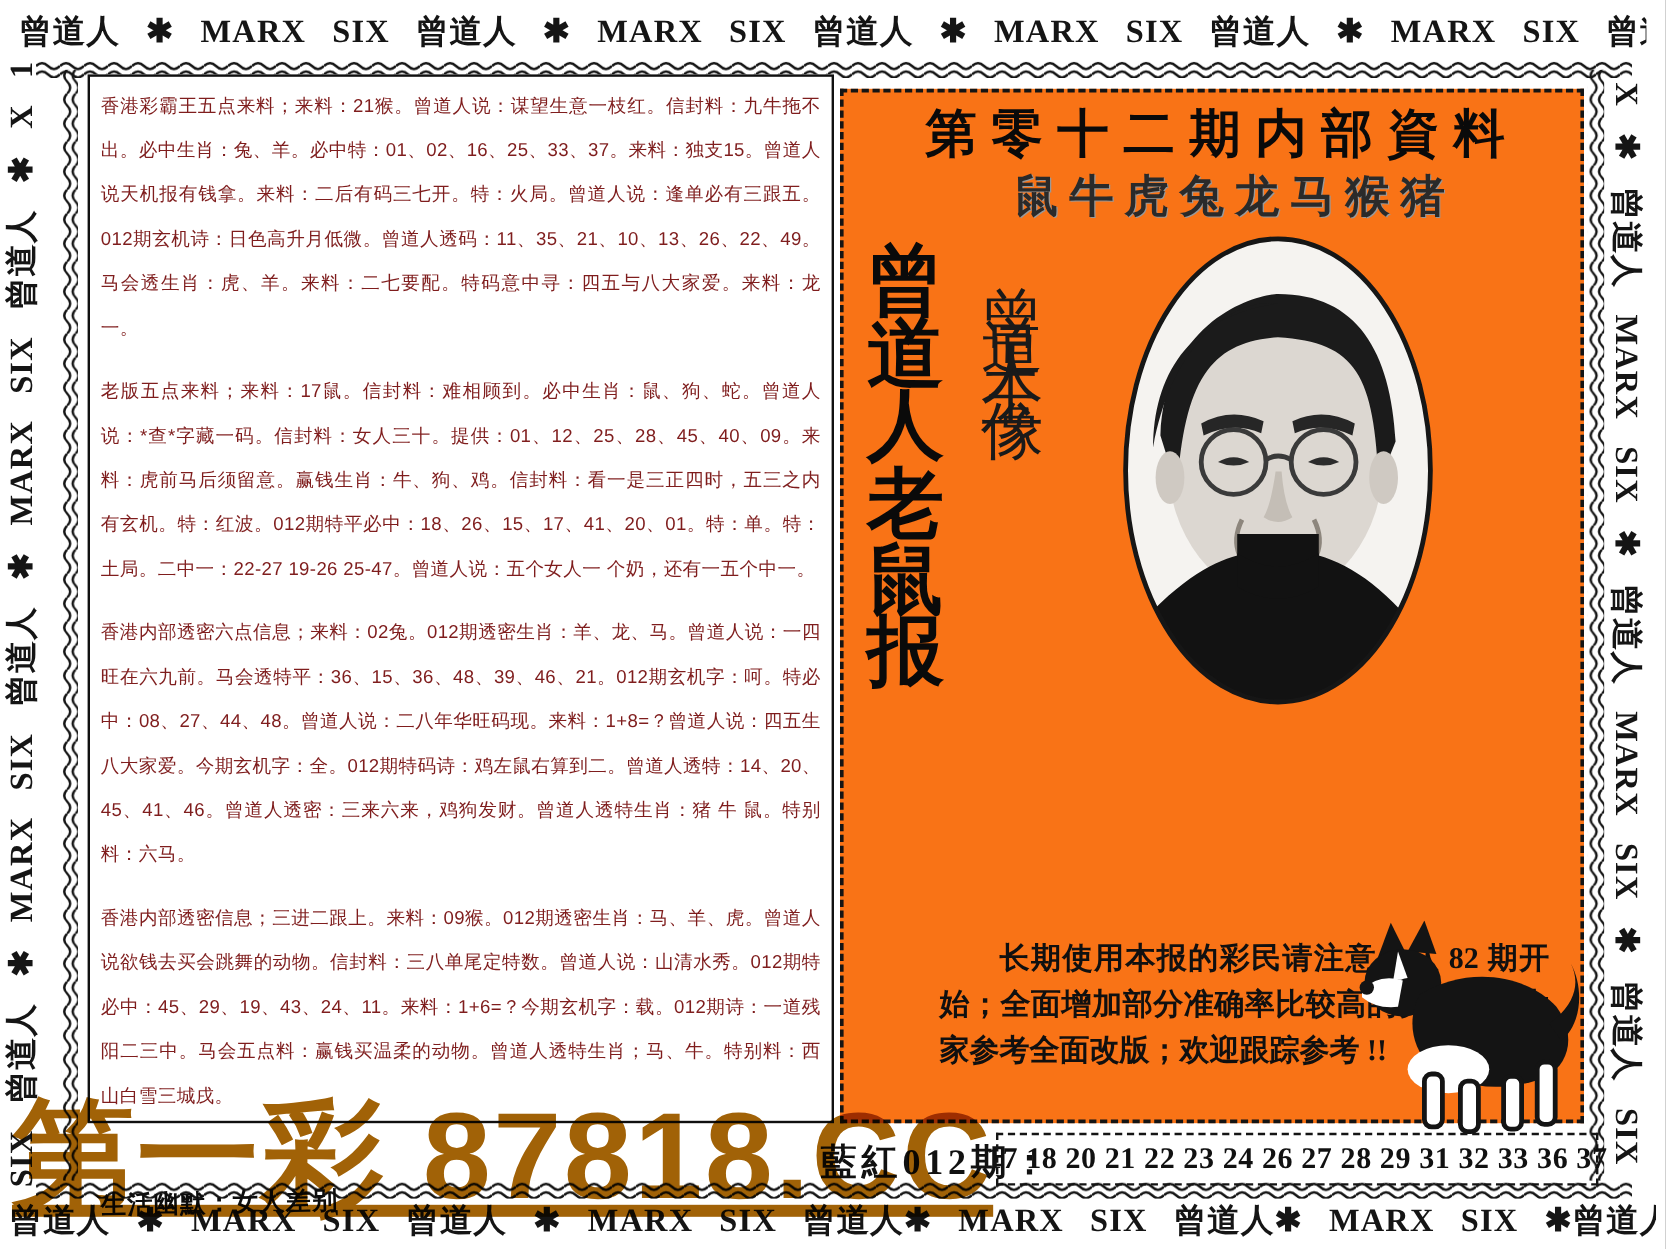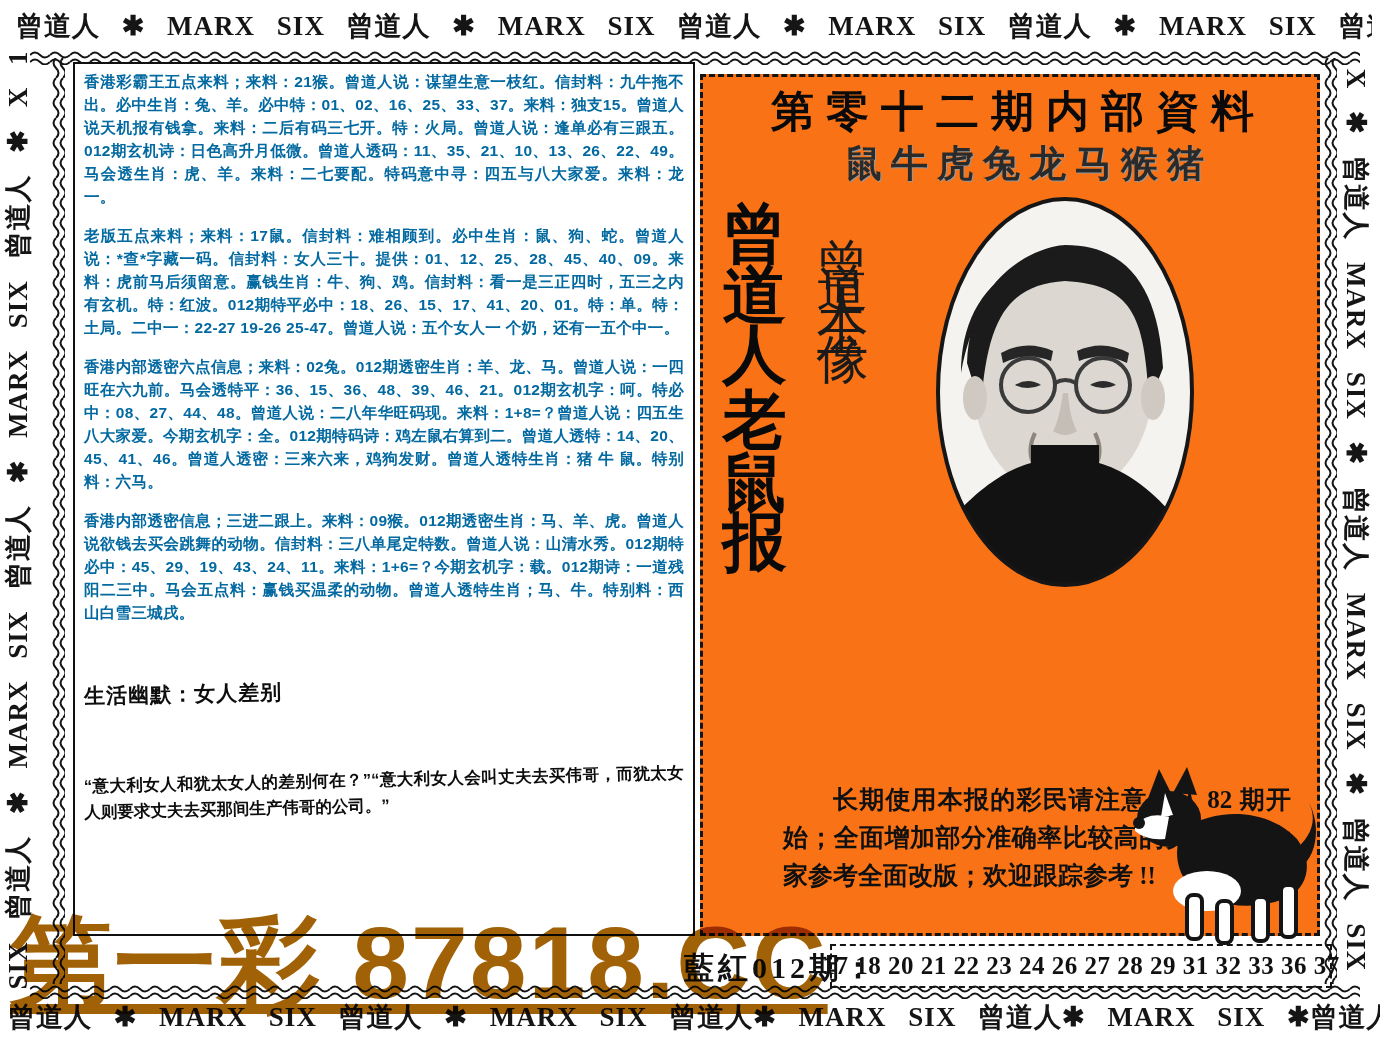--- a/index.html
+++ b/index.html
@@ -22,22 +22,22 @@
   .side-left{left:-483px; top:498px; transform:rotate(-90deg); position:absolute;}
   .side-right{left:847px; top:498px; transform:rotate(90deg); position:absolute;}
   .wave{position:absolute;}
   
   .left-panel{
     position:absolute; left:73px; top:62px; width:622px; height:874px;
     border:2px solid #101010; box-sizing:border-box; padding:6px 9px 4px 9px;
     background:#fff;
   }
   .tips-para{
-    margin:0; font-size:15.5px; font-weight:bold; line-height:23px;
-    text-align:justify; letter-spacing:0.3px; color:#0369a1;
+    margin:0; font-size:15.5px; font-weight:normal; line-height:37px;
+    text-align:justify; letter-spacing:0.3px; color:#7f1d1d;
   }
   .tips-para + .tips-para{margin-top:16px;}
   .humor-title{
     margin-top:52px; font-size:21px; font-weight:bold; letter-spacing:1px;
     transform:rotate(-1.2deg); color:#0d0d0d;
   }
   .joke-text{
     margin-top:62px; font-size:16.5px; font-weight:bold; line-height:26px;
     transform:rotate(-1.3deg); color:#0d0d0d; text-align:justify;
   }

